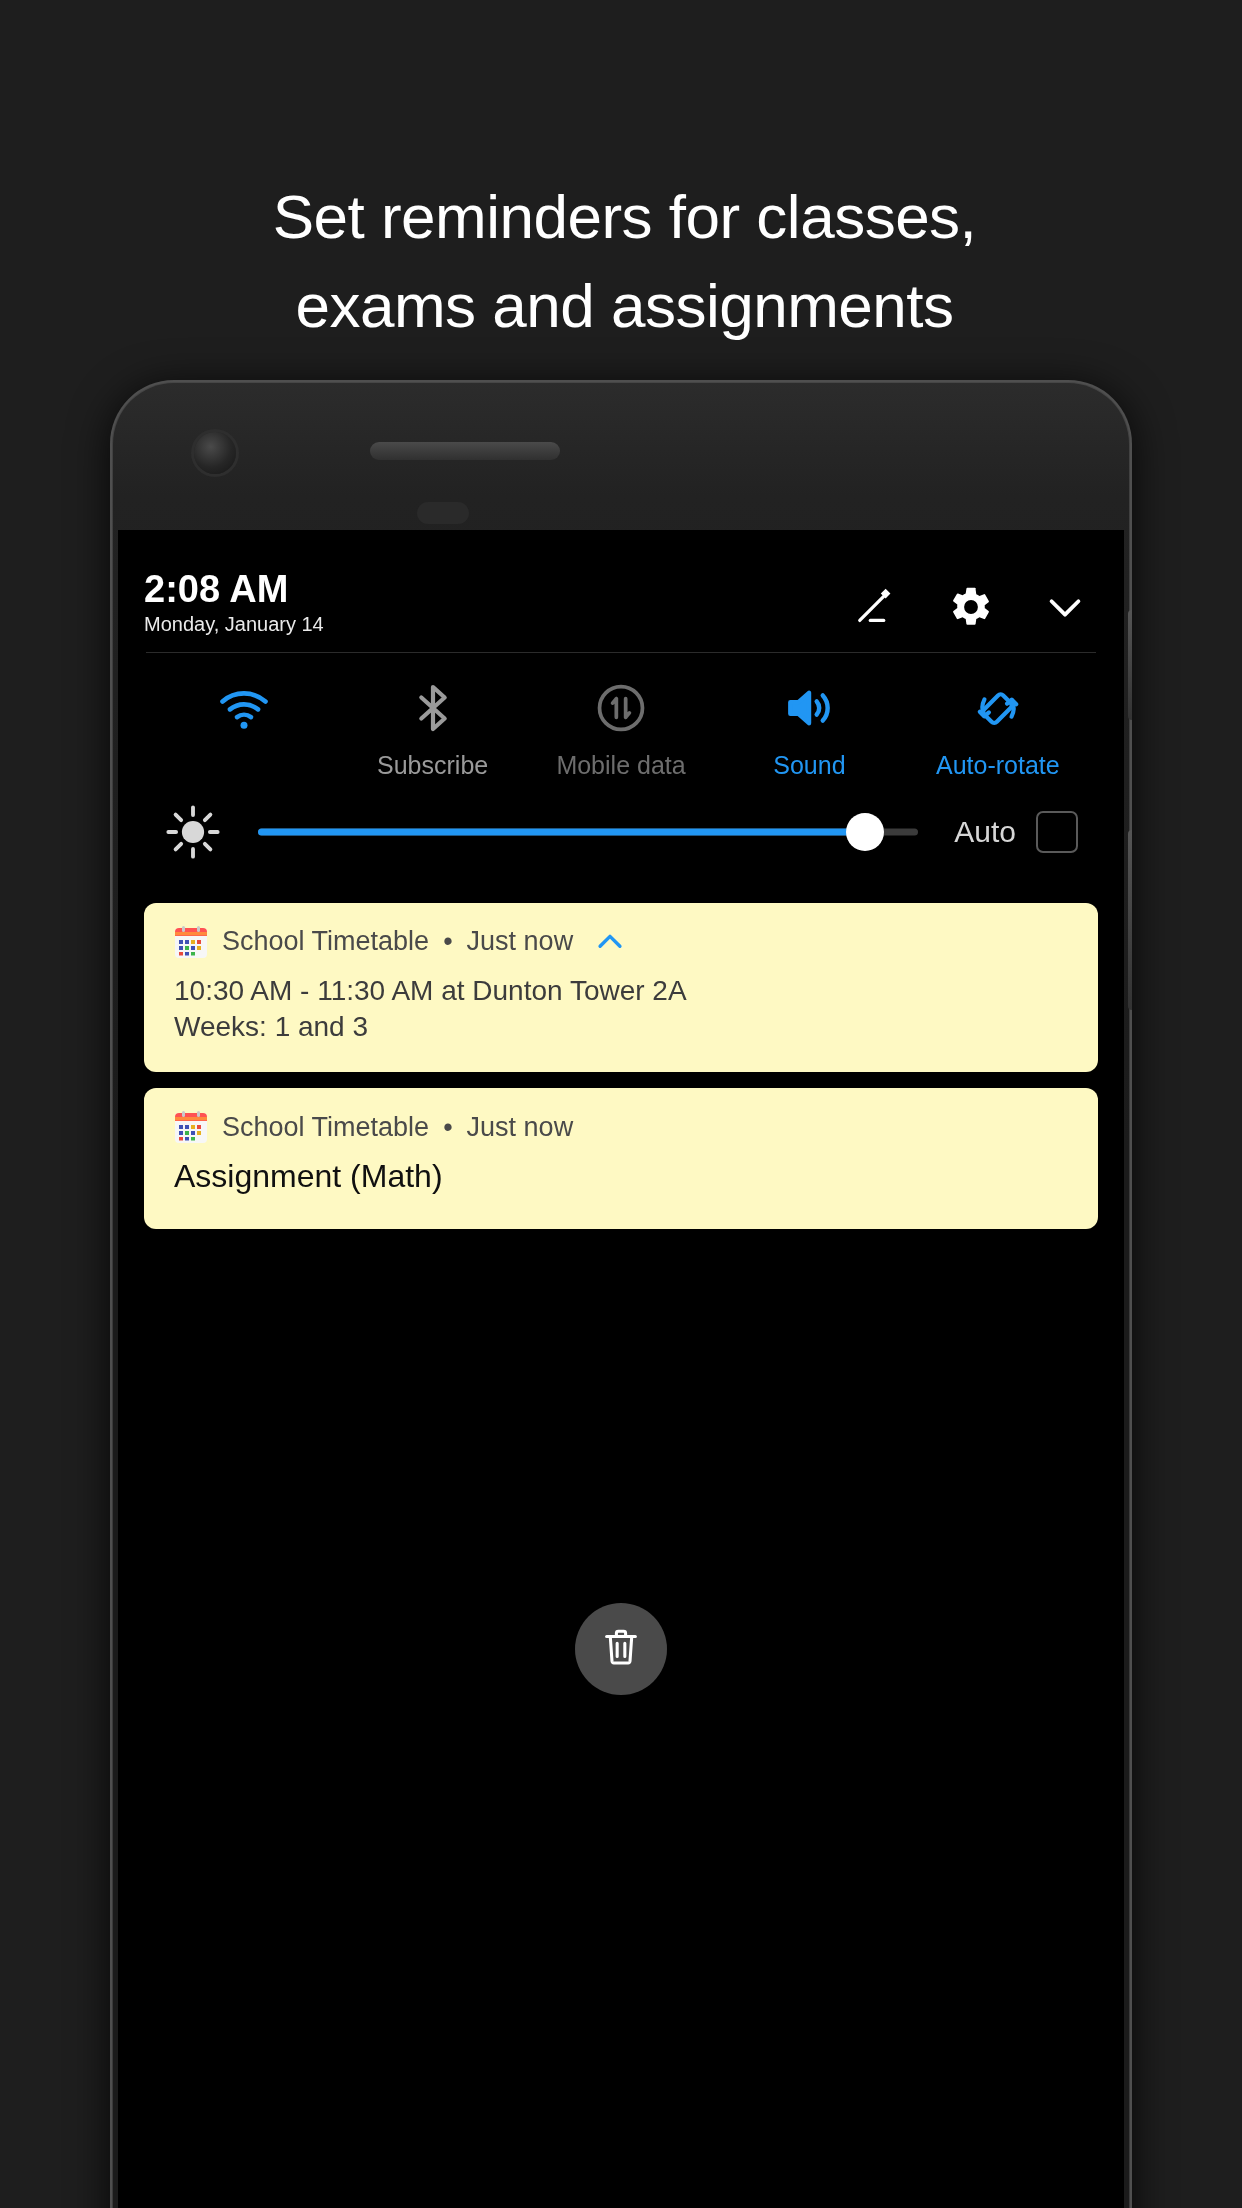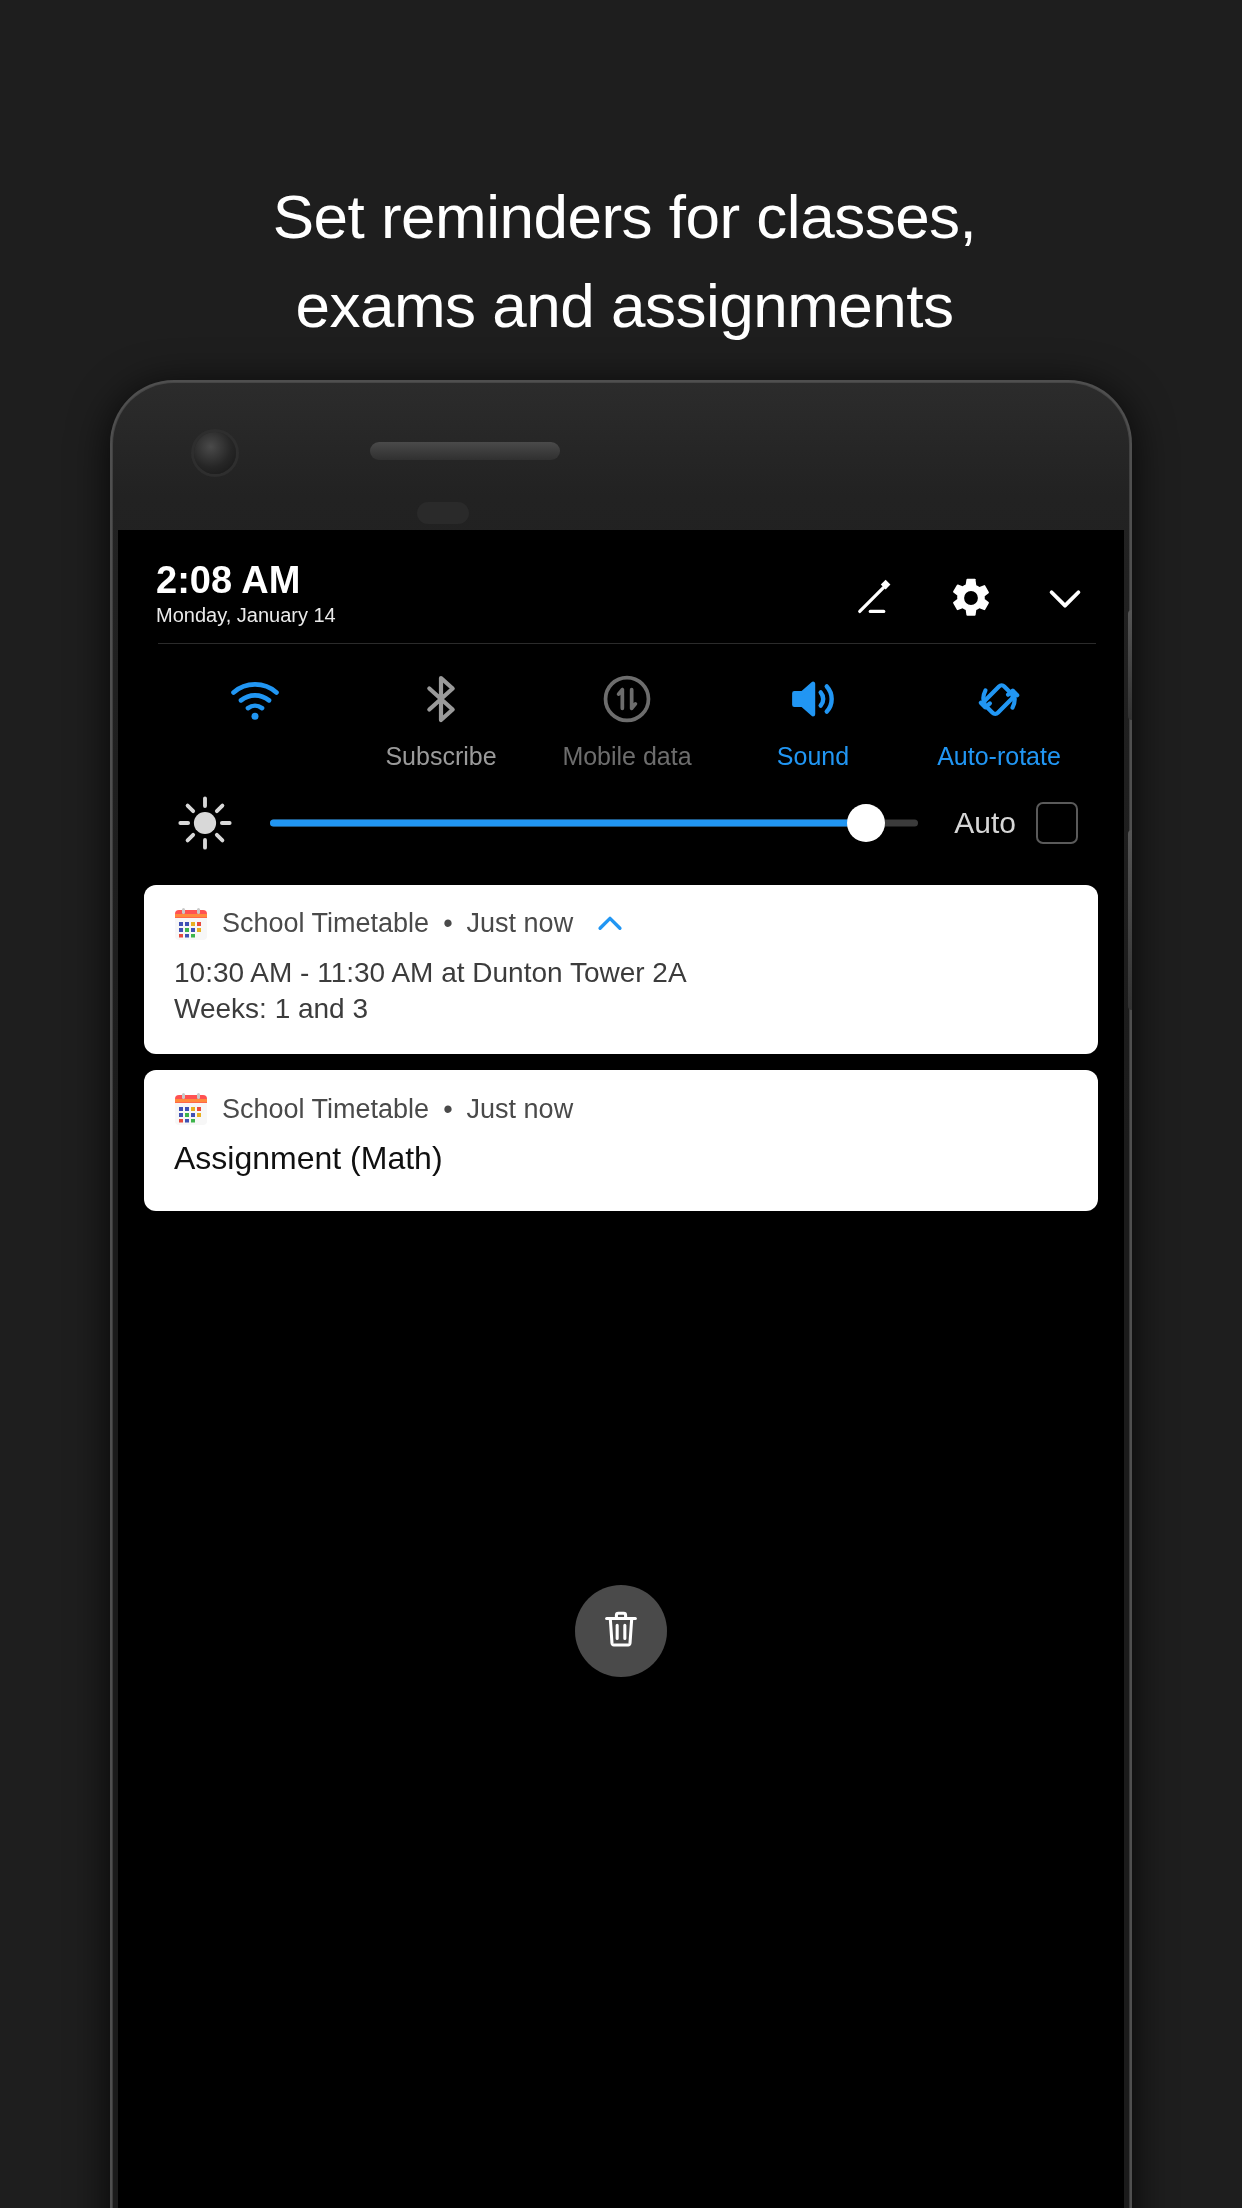--- a/index.html
+++ b/index.html
@@ -76,22 +76,21 @@
   #screen{
     position:absolute; left:8px; top:150px;
     width:1006px; height:1770px;
     background:#000;
     overflow:hidden;
   }
 
   
   #shade{
     background:#000;
-    padding:7px 26px;
-    margin-left:12px;
+    padding:16px 26px;
   }
   #shade-header{
     display:flex; align-items:flex-start; justify-content:space-between;
     padding-top:24px; padding-bottom:18px;
   }
   #clock-block{ display:flex; flex-direction:column; gap:6px; }
   #clock-time{ color:#fff; font-size:38px; font-weight:700; line-height:1; }
   #clock-date{ color:#eaeaea; font-size:20px; font-weight:400; line-height:1; }
   #header-icons{ display:flex; align-items:center; gap:48px; padding-top:14px; padding-right:10px; }
   #header-icons .hicon{ width:46px; height:46px; display:block; }
@@ -136,21 +135,21 @@
   }
   #auto-label{ color:#d6d6d6; font-size:30px; margin:0 20px 0 26px; }
   #auto-checkbox{
     width:42px; height:42px; border:2px solid #5a5a5a; border-radius:7px; background:transparent;
     flex:0 0 42px; margin-right:14px;
   }
 
   
   #notif-list{ padding:0 26px; display:flex; flex-direction:column; gap:16px; }
   .notif-card{
-    background:#ffffff; border-radius:12px;
+    background:#fef9c3; border-radius:12px;
     padding:22px 30px 26px 30px;
   }
   .notif-head{ display:flex; align-items:center; gap:14px; margin-bottom:14px; }
   .app-icon{ width:34px; height:34px; flex:0 0 34px; border-radius:5px; overflow:hidden; }
   .notif-meta{ color:#4a4a4a; font-size:27px; font-weight:400; }
   .notif-expand{ width:34px; height:34px; margin-left:6px; }
   .notif-title{ color:#101010; font-size:32px; font-weight:400; margin-bottom:8px; }
   .notif-line{ color:#3c3c3c; font-size:28px; font-weight:400; line-height:1.32; }
 
   

